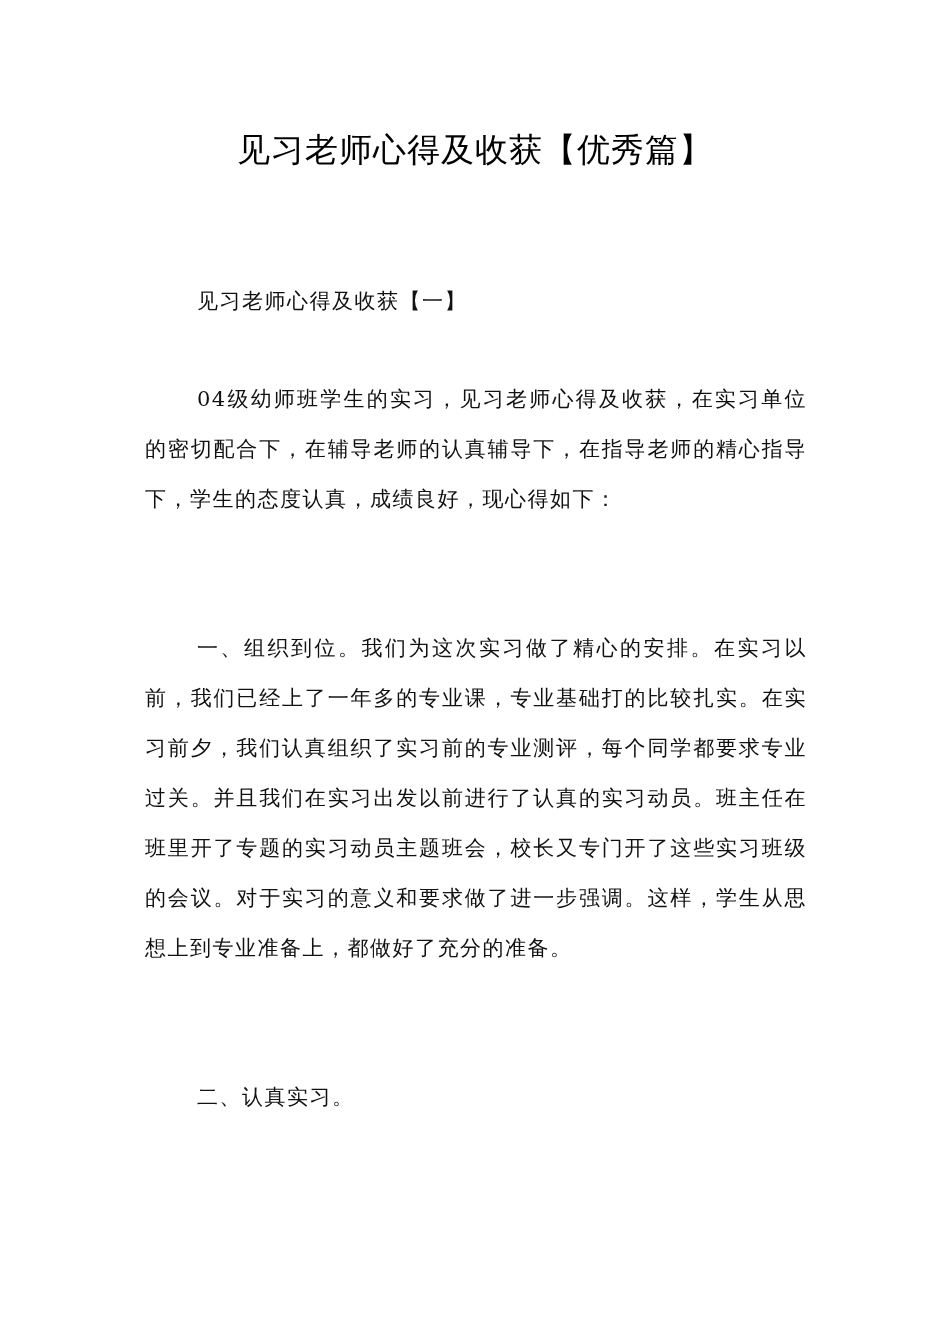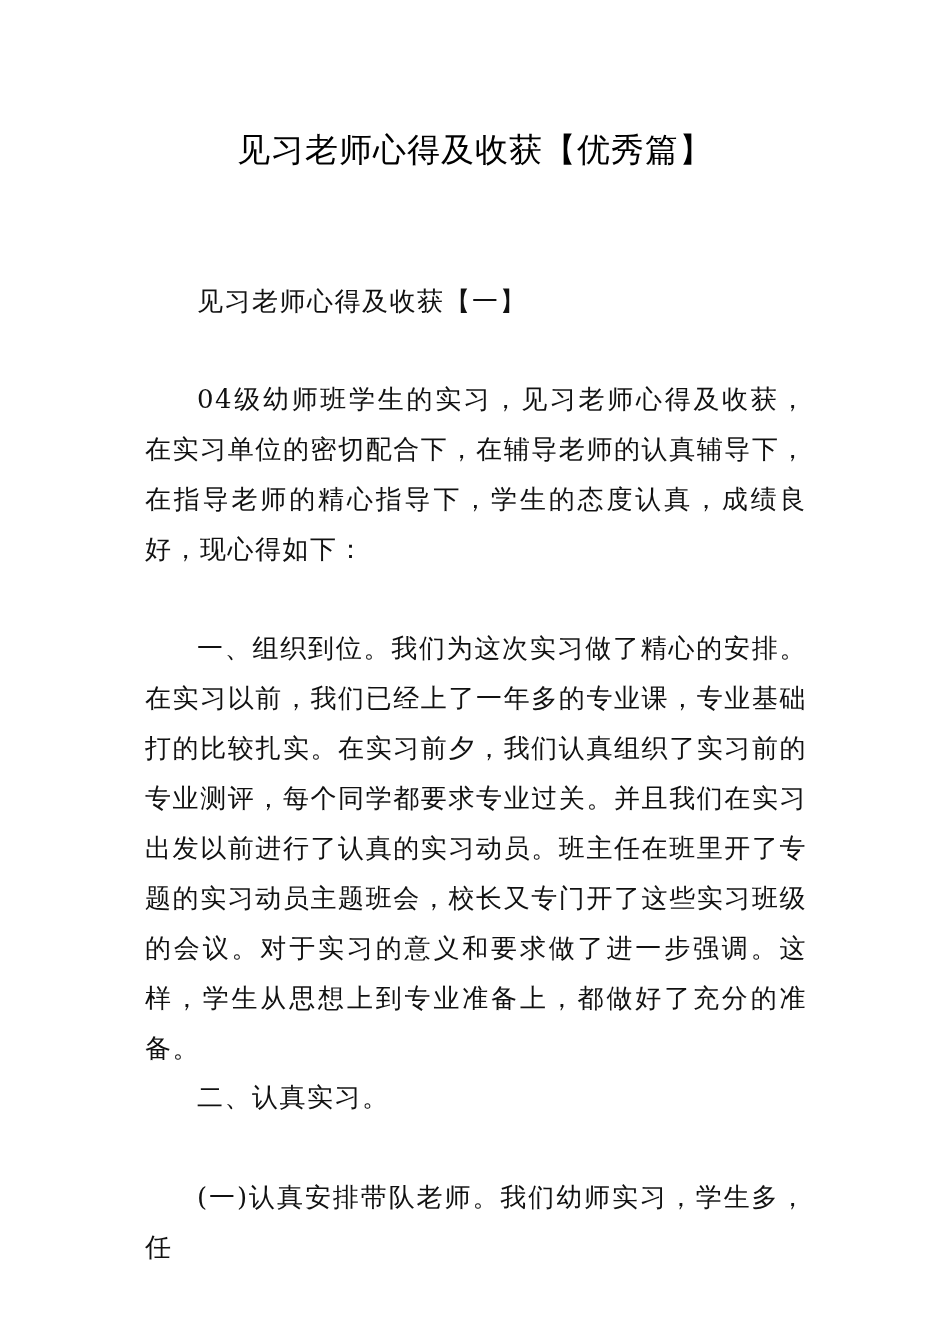--- a/index.html
+++ b/index.html
@@ -34,21 +34,21 @@
       line-height: 44px;
       letter-spacing: 1px;
       color: #000000;
       margin: 0;
       font-weight: normal;
     }
     .body-text {
       position: absolute;
       left: 145px;
       width: 662px;
-      font-size: 26px;
+      font-size: 21px;
       line-height: 50px;
       text-align: justify;
       text-align-last: left;
       margin: 0;
       letter-spacing: 1.5px;
     }
     .indent {
       text-indent: 52px;
     }
     .subheading { top: 276px; }
@@ -64,14 +64,13 @@
   <h1 class="title">见习老师心得及收获【优秀篇】</h1>
 
   <p class="body-text indent subheading">见习老师心得及收获【一】</p>
 
   <p class="body-text indent p1">04级幼师班学生的实习，见习老师心得及收获，在实习单位的密切配合下，在辅导老师的认真辅导下，在指导老师的精心指导下，学生的态度认真，成绩良好，现心得如下：</p>
 
   <p class="body-text indent p3">二、认真实习。</p>
 
   <p class="body-text indent p2">一、组织到位。我们为这次实习做了精心的安排。在实习以前，我们已经上了一年多的专业课，专业基础打的比较扎实。在实习前夕，我们认真组织了实习前的专业测评，每个同学都要求专业过关。并且我们在实习出发以前进行了认真的实习动员。班主任在班里开了专题的实习动员主题班会，校长又专门开了这些实习班级的会议。对于实习的意义和要求做了进一步强调。这样，学生从思想上到专业准备上，都做好了充分的准备。</p>
 
-  <p class="body-text indent p4">(一)认真安排带队老师。我们幼师实习，学生多，任</p>
 </div>
 
 </body></html>

